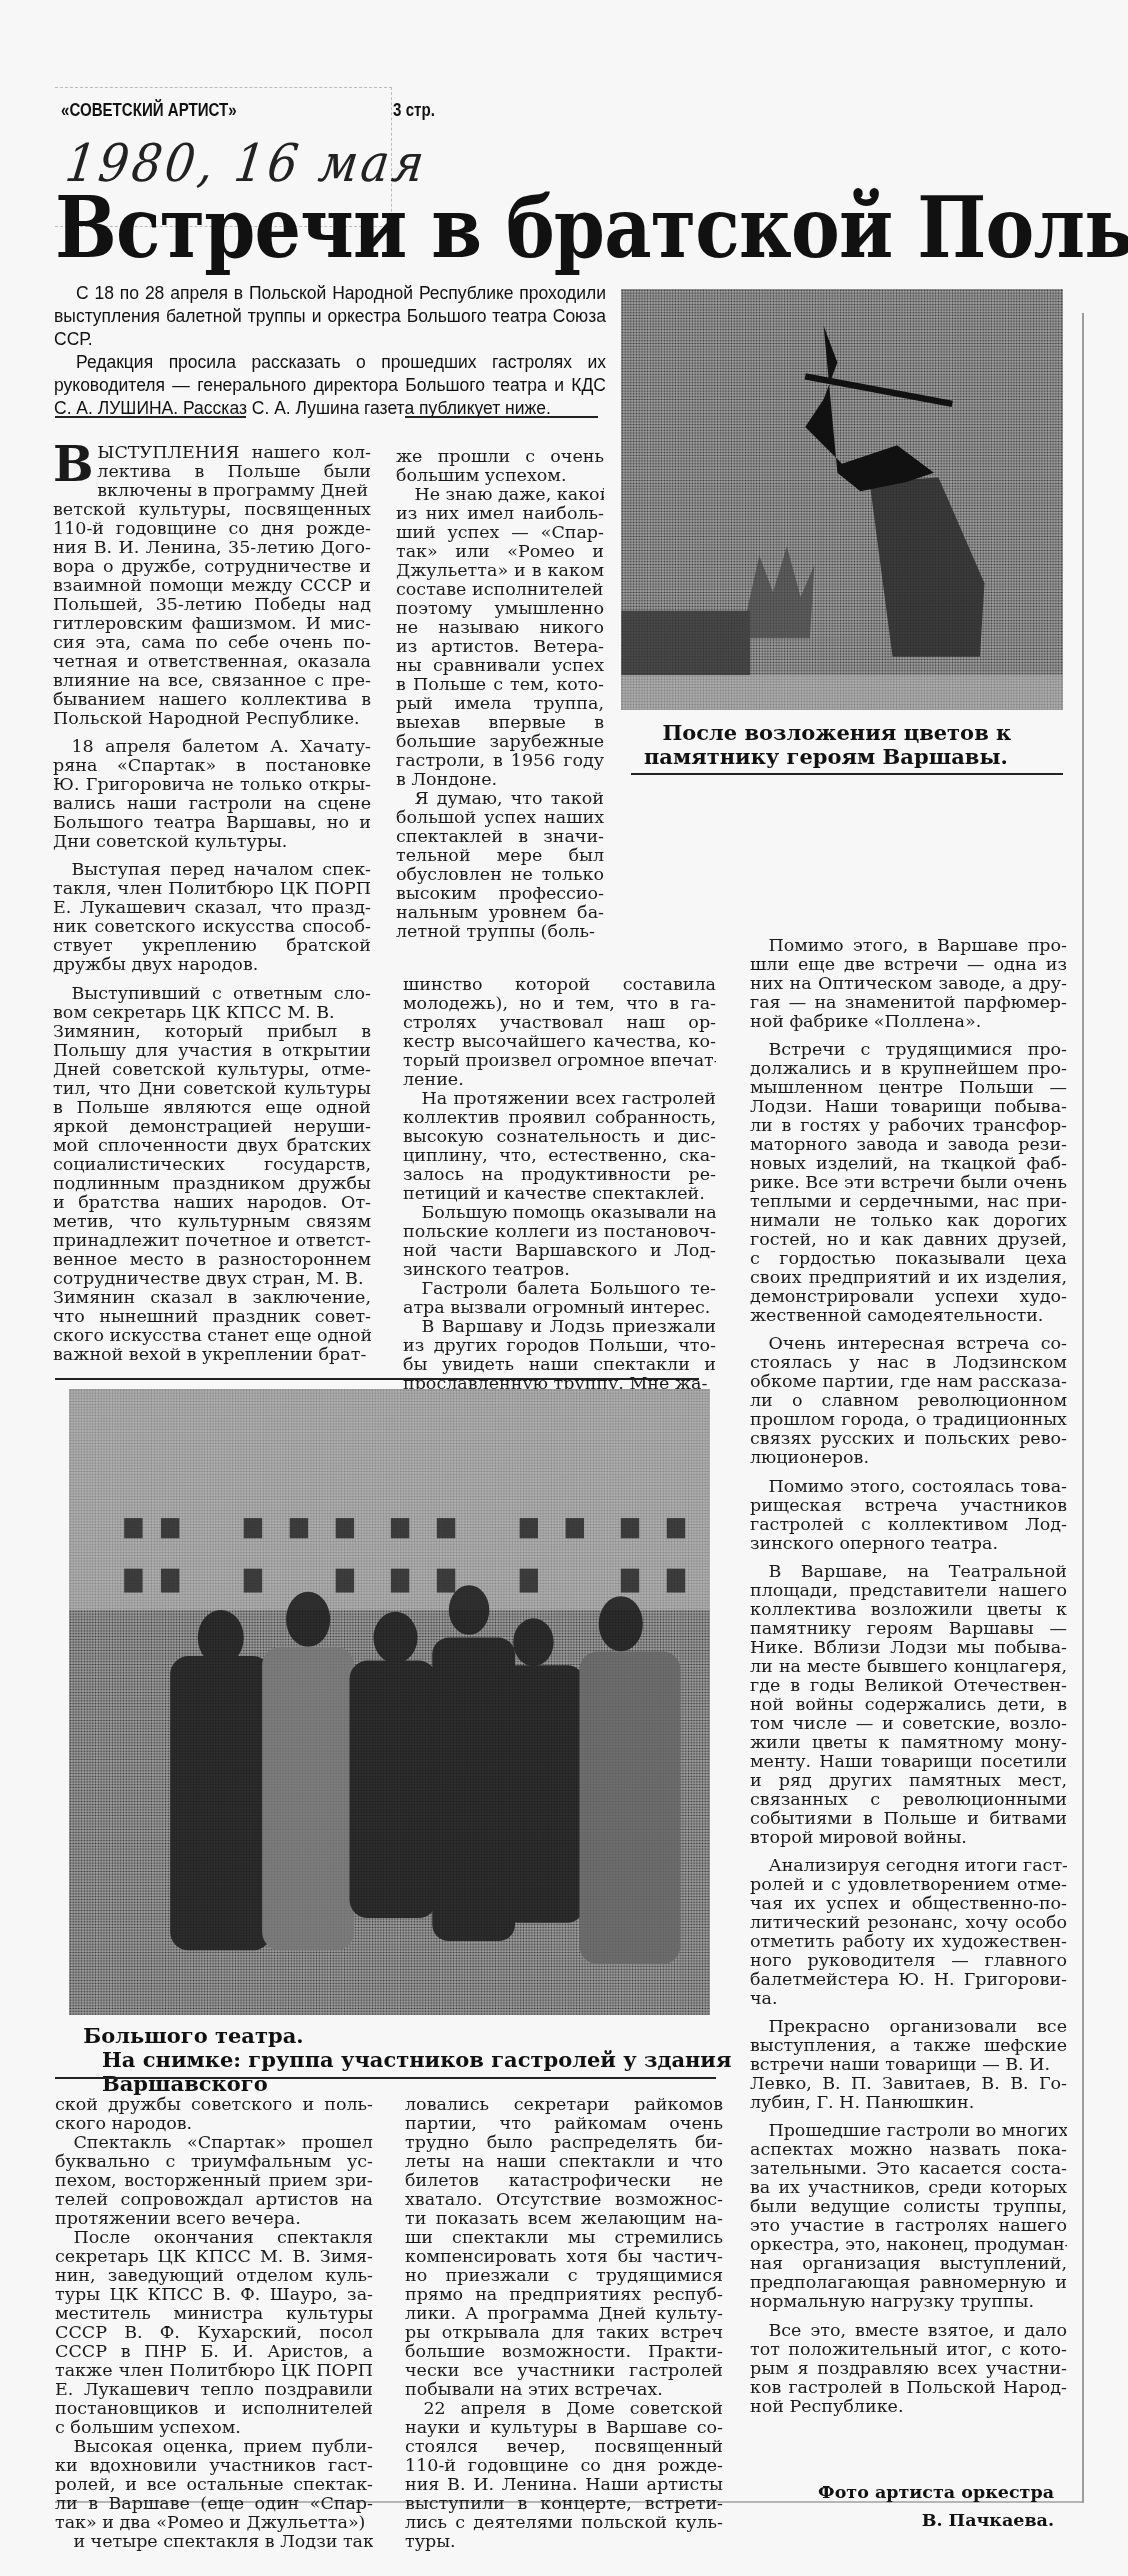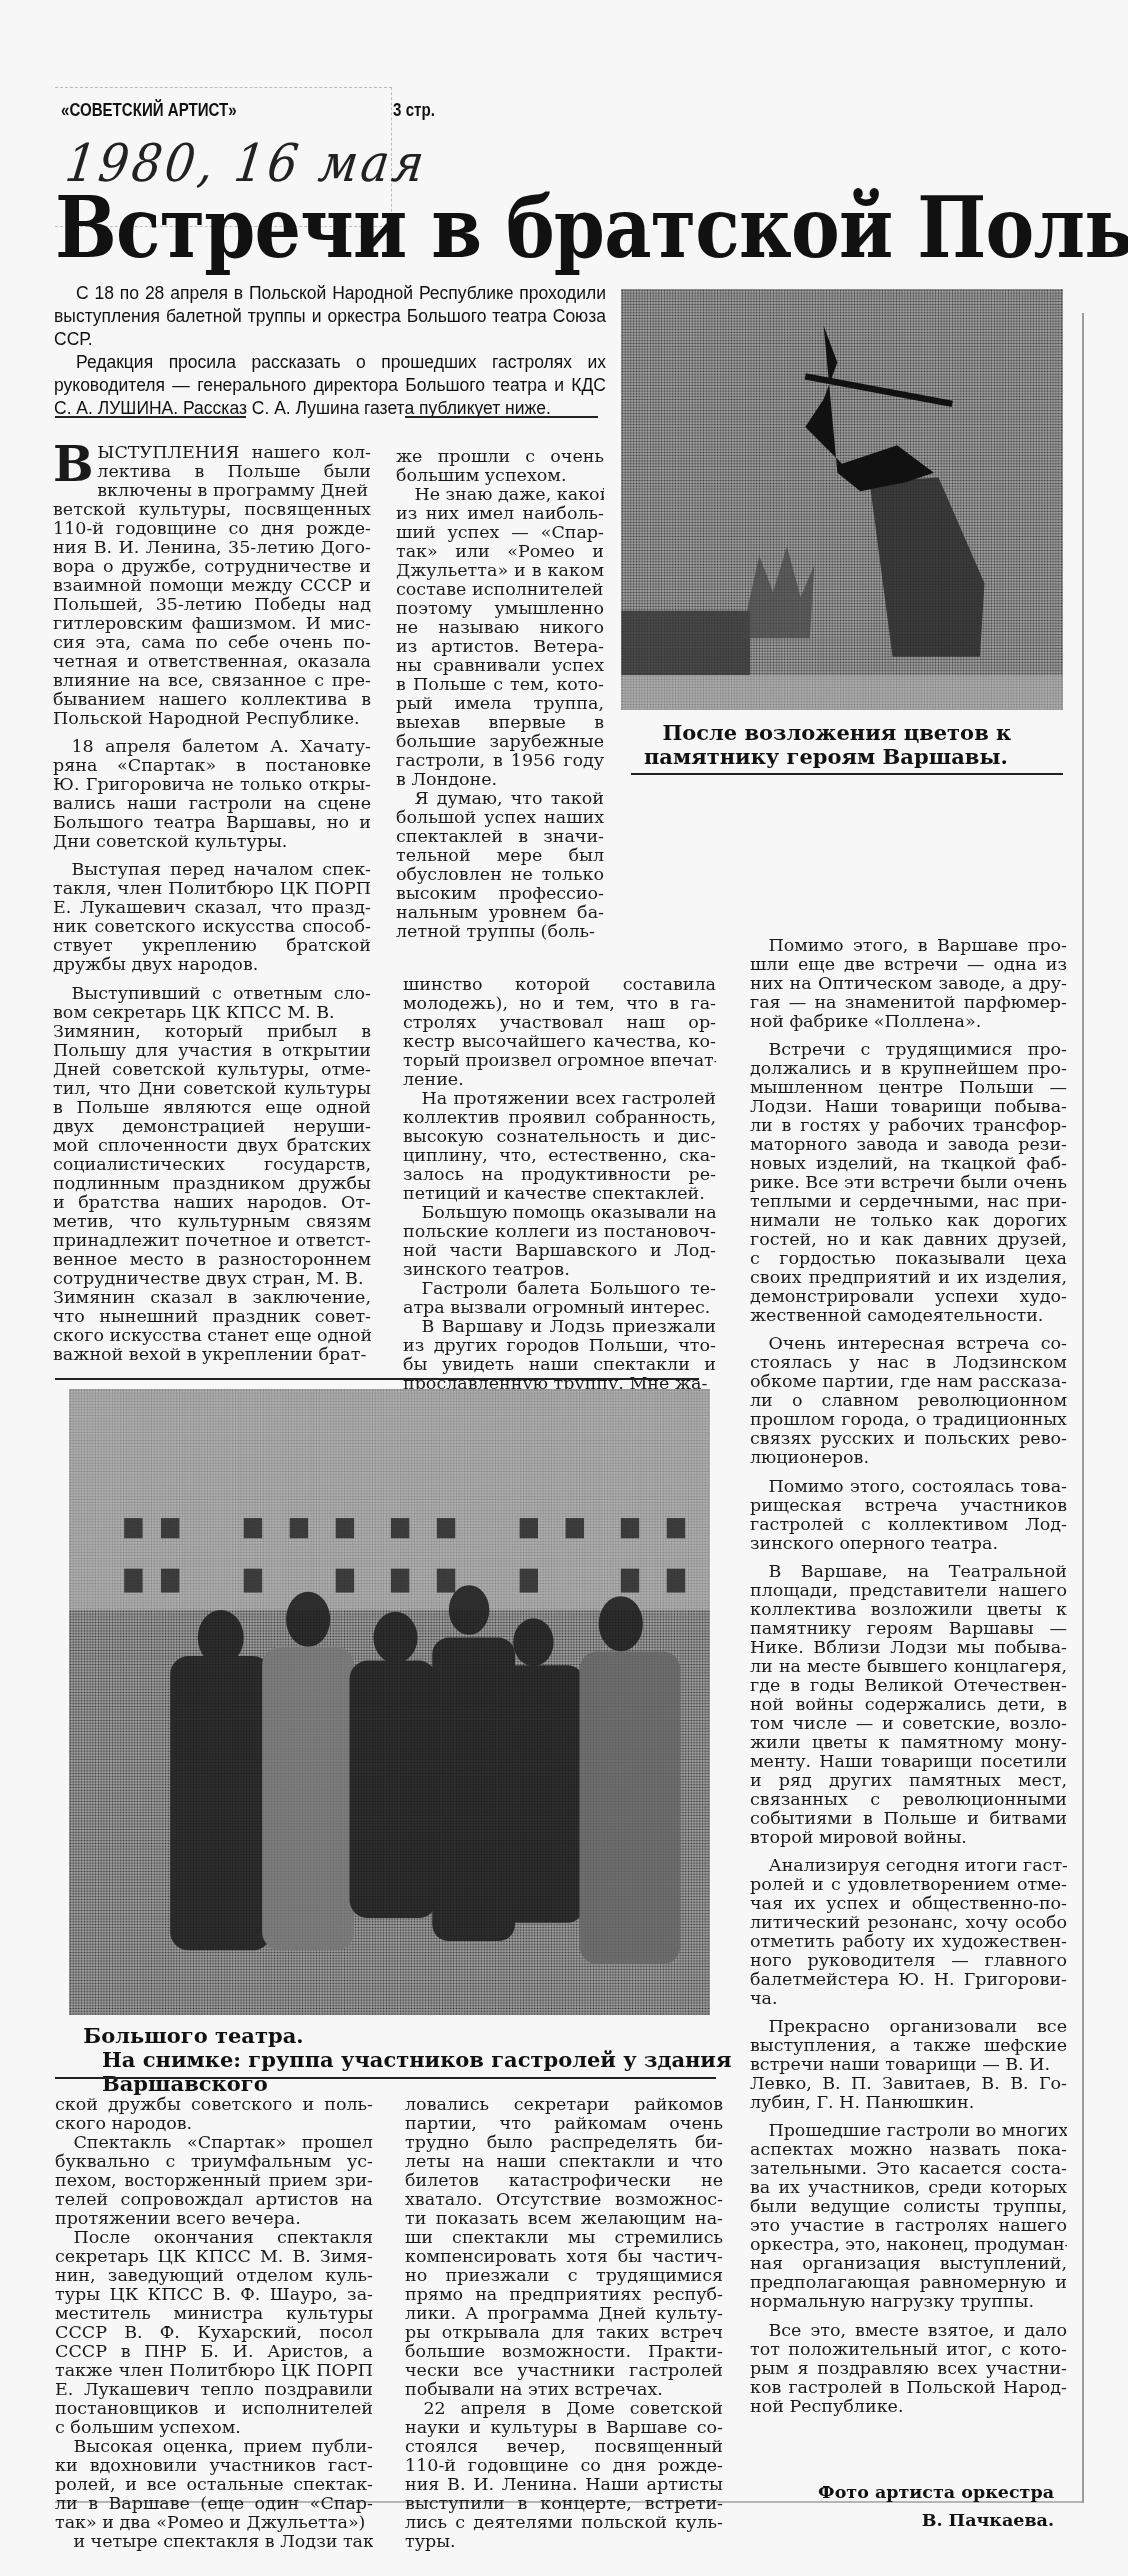--- a/index.html
+++ b/index.html
@@ -76,21 +76,21 @@
     <span class="ln">ствует укреплению братской</span>
     <span class="ln last">дружбы двух народов.</span>
     <span class="gap"></span>
     <span class="ln ind">Выступивший с ответным сло-</span>
     <span class="ln last">вом секретарь ЦК КПСС М. В.</span>
     <span class="ln">Зимянин, который прибыл в</span>
     <span class="ln">Польшу для участия в открытии</span>
     <span class="ln">Дней советской культуры, отме-</span>
     <span class="ln">тил, что Дни советской культуры</span>
     <span class="ln">в Польше являются еще одной</span>
-    <span class="ln">двух демонстрацией неруши-</span>
+    <span class="ln">яркой демонстрацией неруши-</span>
     <span class="ln">мой сплоченности двух братских</span>
     <span class="ln">социалистических государств,</span>
     <span class="ln">подлинным праздником дружбы</span>
     <span class="ln">и братства наших народов. От-</span>
     <span class="ln">метив, что культурным связям</span>
     <span class="ln">принадлежит почетное и ответст-</span>
     <span class="ln">венное место в разностороннем</span>
     <span class="ln last">сотрудничестве двух стран, М. В.</span>
     <span class="ln">Зимянин сказал в заключение,</span>
     <span class="ln">что нынешний праздник совет-</span>

